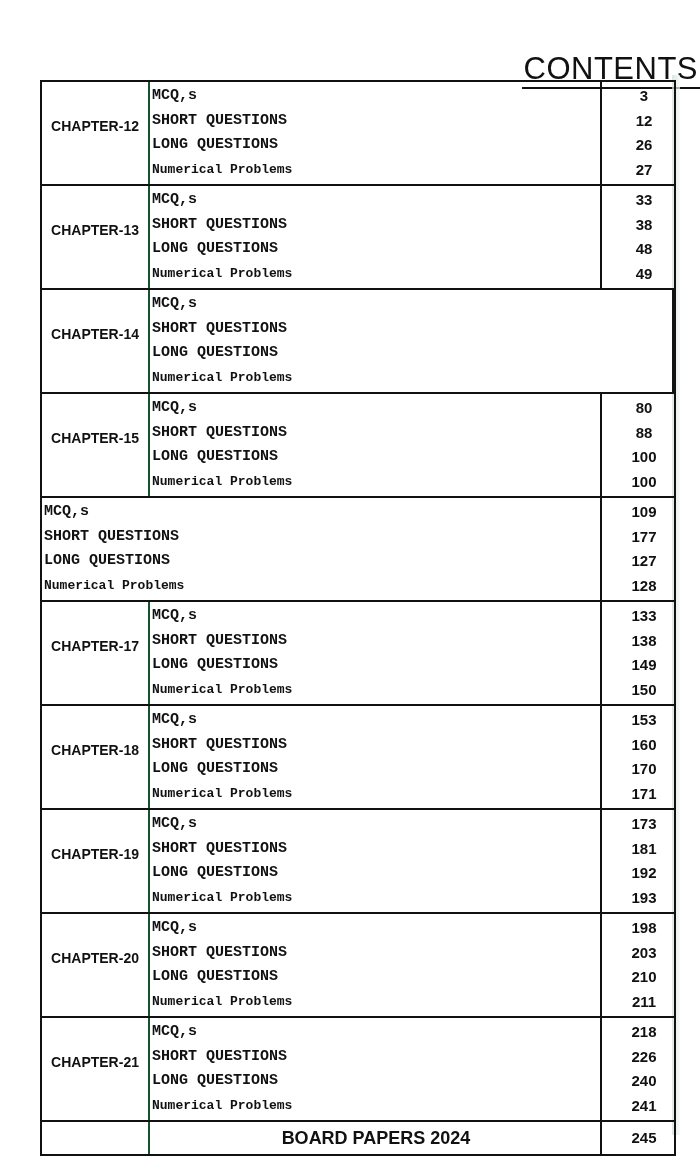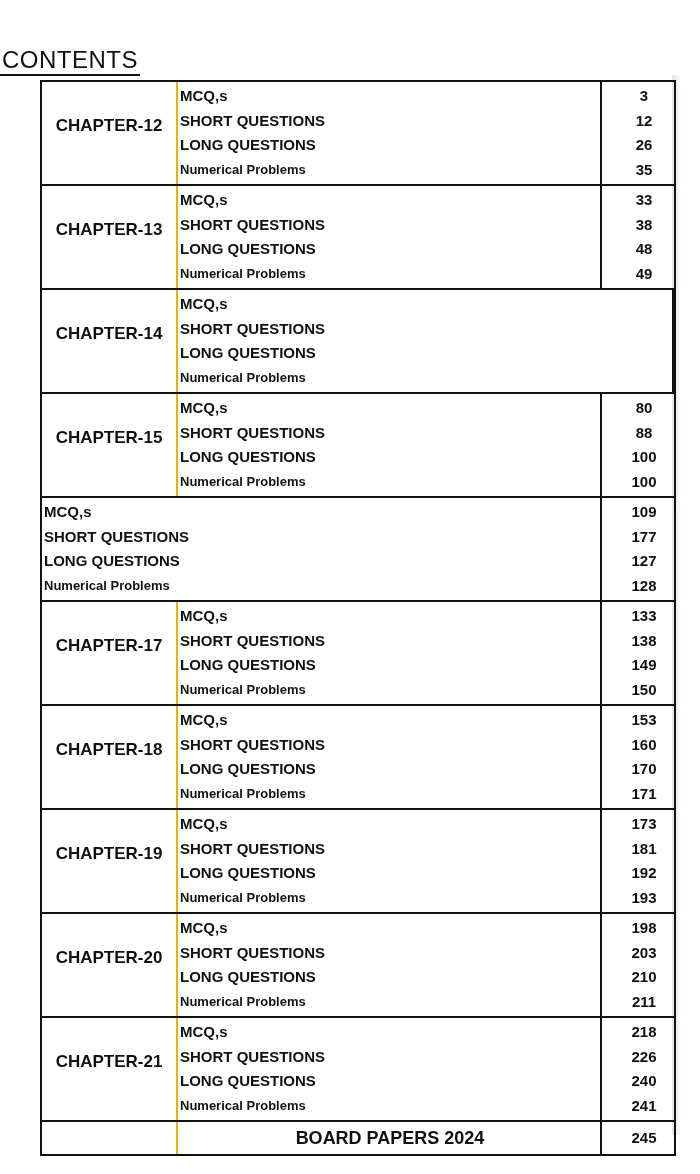--- a/index.html
+++ b/index.html
@@ -10,22 +10,22 @@
       font-family: "Liberation Sans", sans-serif;
       color: #111;
       position: relative;
       overflow: hidden;
     }
     .page-title {
       position: absolute;
       top: 30px;
       left: 0;
       width: 700px;
-      text-align: left;
-      font-size: 24px;
+      text-align: right;
+      font-size: 31px;
       font-weight: normal;
       letter-spacing: 0.5px;
     }
     .page-title span {
       border-bottom: 2px solid #111;
       padding: 0 2px 1px 2px;
     }
     .toc {
       position: absolute;
       top: 80px;
@@ -34,43 +34,44 @@
       border: 2px solid #111;
       border-collapse: collapse;
     }
     .toc-group {
       display: flex;
       border-bottom: 2px solid #111;
       height: 102px;
     }
     .toc-group:last-child { border-bottom: none; }
     .chapter-cell {
-      width: 136px;
-      border-right: 2px solid #eab308;
+      width: 108px;
+      border-right: 2px solid #14532d;
       display: flex;
       align-items: center;
       justify-content: center;
       font-weight: bold;
-      font-size: 17px;
+      font-size: 14px;
       padding-bottom: 14px;
       box-sizing: border-box;
     }
     .items-cell {
       flex: 1;
       border-right: 2px solid #111;
       display: flex;
       flex-direction: column;
       justify-content: space-around;
       padding: 2px 0 2px 2px;
       box-sizing: border-box;
     }
     .item-label {
       font-weight: bold;
       font-size: 15px;
       line-height: 24px;
+      font-family: Liberation Mono, monospace;
     }
     .item-label.num { font-size: 13px; }
     .pages-cell {
       width: 72px;
       display: flex;
       flex-direction: column;
       justify-content: space-around;
       align-items: center;
       padding: 2px 0;
       box-sizing: border-box;
@@ -117,21 +118,21 @@
       <div class="items-cell">
         <div class="item-label">MCQ,s</div>
         <div class="item-label">SHORT QUESTIONS</div>
         <div class="item-label">LONG QUESTIONS</div>
         <div class="item-label num">Numerical Problems</div>
       </div>
       <div class="pages-cell">
         <div class="page-num">3</div>
         <div class="page-num">12</div>
         <div class="page-num">26</div>
-        <div class="page-num">35</div>
+        <div class="page-num">27</div>
       </div>
     </div>
     <div class="toc-group">
       <div class="chapter-cell">CHAPTER-13</div>
       <div class="items-cell">
         <div class="item-label">MCQ,s</div>
         <div class="item-label">SHORT QUESTIONS</div>
         <div class="item-label">LONG QUESTIONS</div>
         <div class="item-label num">Numerical Problems</div>
       </div>

